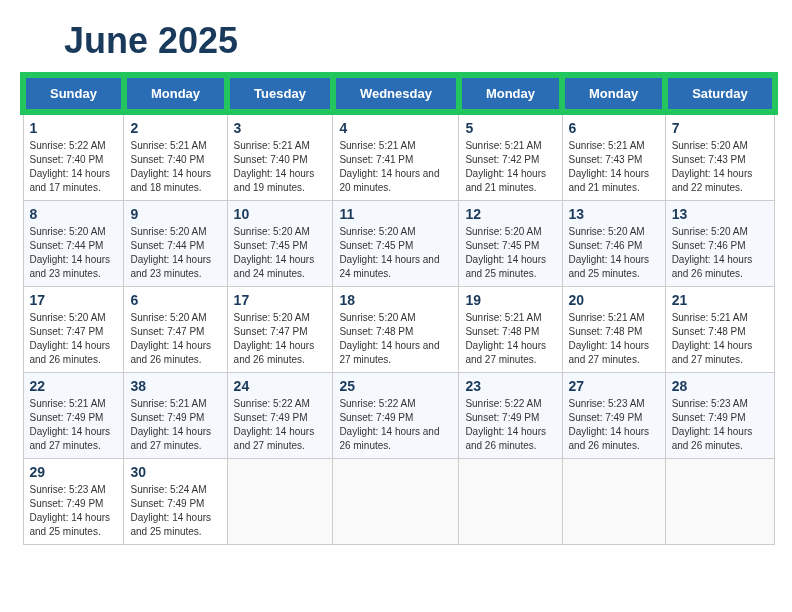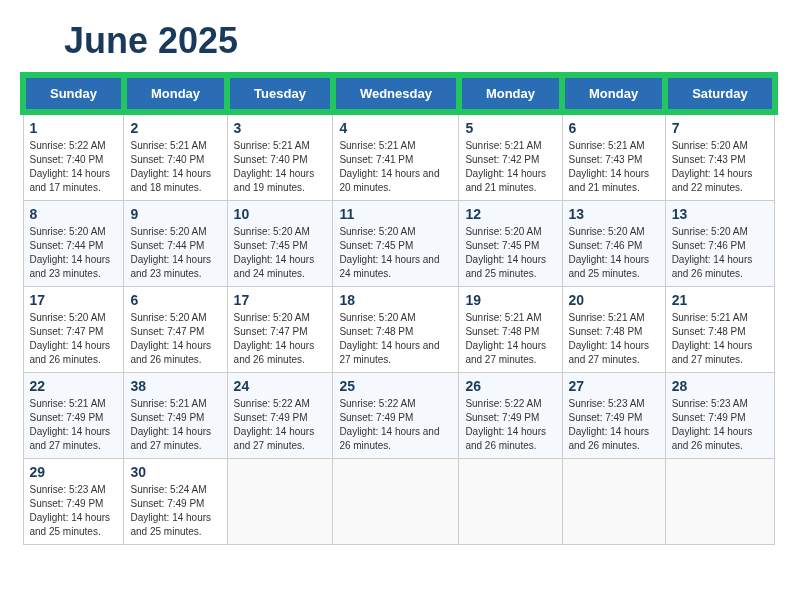--- a/index.html
+++ b/index.html
@@ -303,21 +303,21 @@
       </td>
         <td>
         <span class="day-number">25</span>
         <div class="day-info">
           Sunrise: 5:22 AM<br>
           Sunset: 7:49 PM<br>
           Daylight: 14 hours and 26 minutes.
         </div>
       </td>
         <td>
-        <span class="day-number">26</span>
+        <span class="day-number">23</span>
         <div class="day-info">
           Sunrise: 5:22 AM<br>
           Sunset: 7:49 PM<br>
           Daylight: 14 hours and 26 minutes.
         </div>
       </td>
         <td>
         <span class="day-number">27</span>
         <div class="day-info">
           Sunrise: 5:23 AM<br>

